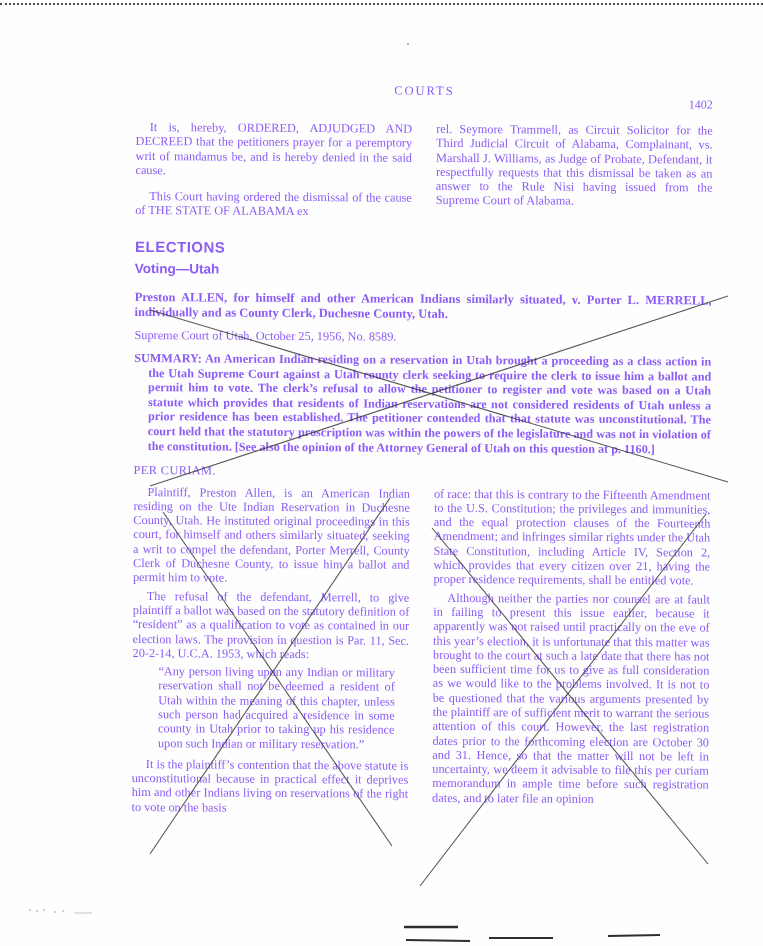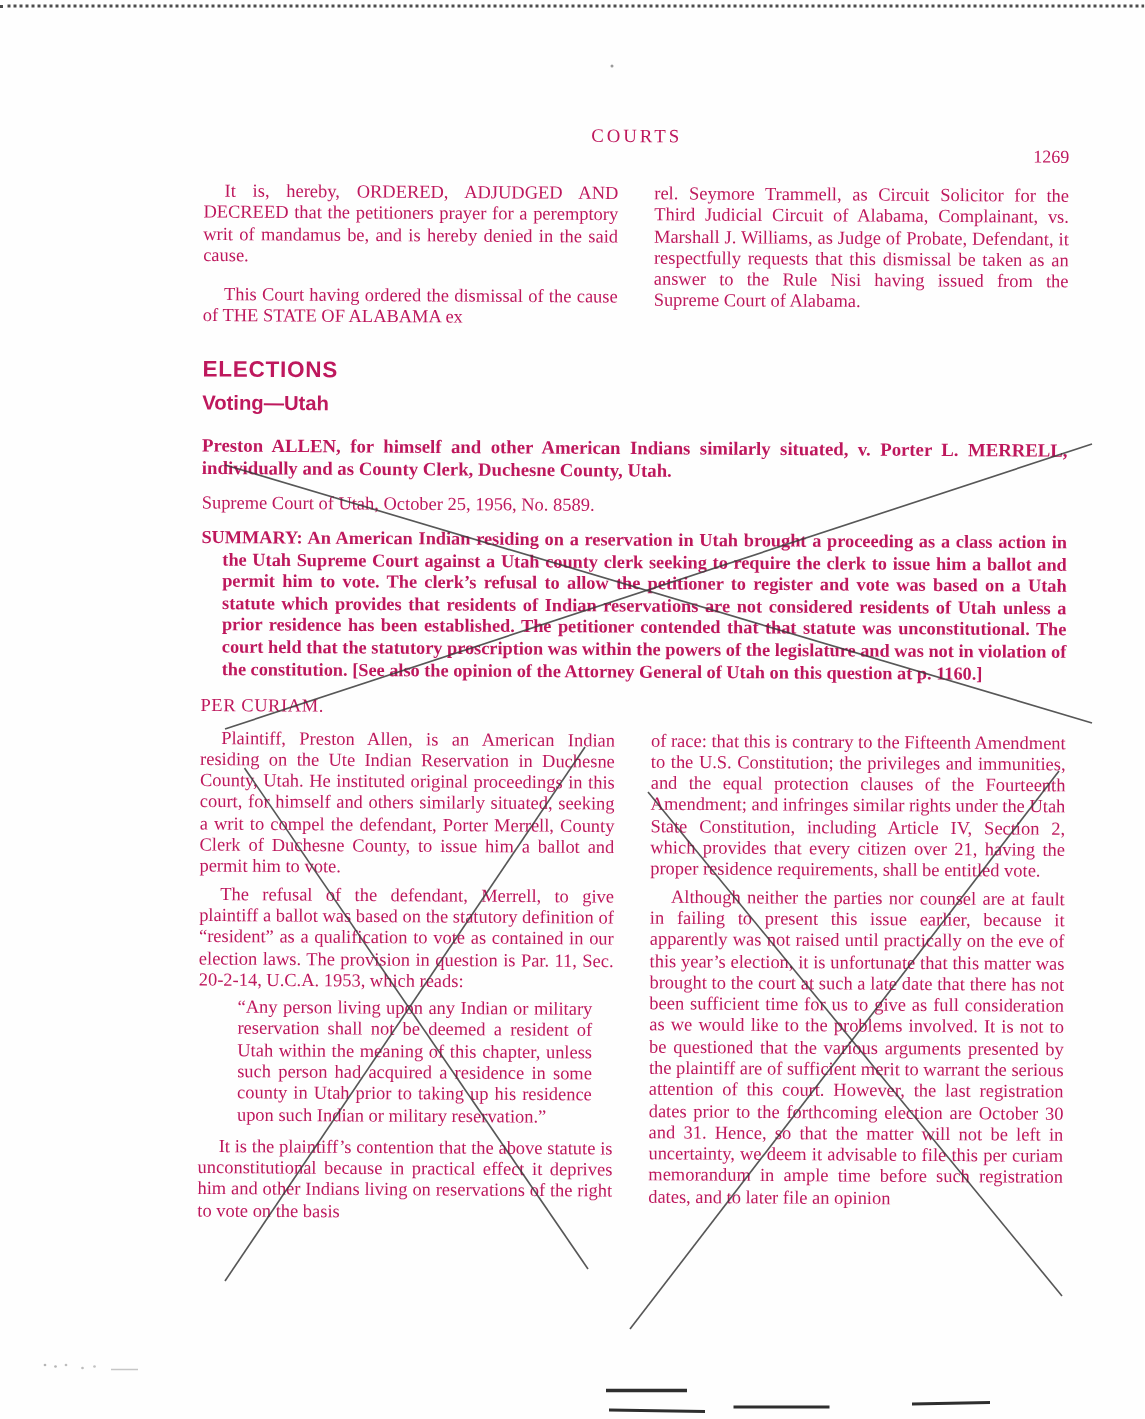--- a/index.html
+++ b/index.html
@@ -1,21 +1,21 @@
 <!DOCTYPE html>
 <html><head>
 <meta charset="utf-8">
 <style>
   * { margin:0; padding:0; box-sizing:border-box; }
   html,body { background:#ffffff; }
   .sheet {
     position:relative; width:763px; height:946px; margin:0 auto;
     background:#fefefe; overflow:hidden;
     font-family:"Liberation Serif","DejaVu Serif",serif;
-    color:#be185d;
+    color:#8b5cf6;
   }
   .top-dots {
     position:absolute; top:3px; left:0; width:100%; height:0;
     border-top:2px dotted #4c4c4c;
   }
   .content {
     position:absolute; left:136px; top:82px; width:577px;
     transform:rotate(0.35deg); transform-origin:top left;
   }
   .running-head { position:relative; height:24px; }
@@ -59,21 +59,21 @@
 </style>
 </head>
 <body>
 
 <div class="sheet">
   <div class="top-dots"></div>
 
   <div class="content">
     <div class="running-head">
       <span class="courts">COURTS</span>
-      <span class="pagenum">1269</span>
+      <span class="pagenum">1402</span>
     </div>
 
     <div class="two-col top-block">
       <div class="col">
         <p class="indent">It is, hereby, ORDERED, ADJUDGED AND DECREED that the petitioners prayer for a peremptory writ of mandamus be, and is hereby denied in the said cause.</p>
         <p class="indent">This Court having ordered the dismissal of the cause of THE STATE OF ALABAMA ex</p>
       </div>
       <div class="col">
         <p>rel. Seymore Trammell, as Circuit Solicitor for the Third Judicial Circuit of Alabama, Complainant, vs. Marshall J. Williams, as Judge of Probate, Defendant, it respectfully requests that this dismissal be taken as an answer to the Rule Nisi having issued from the Supreme Court of Alabama.</p>
       </div>

